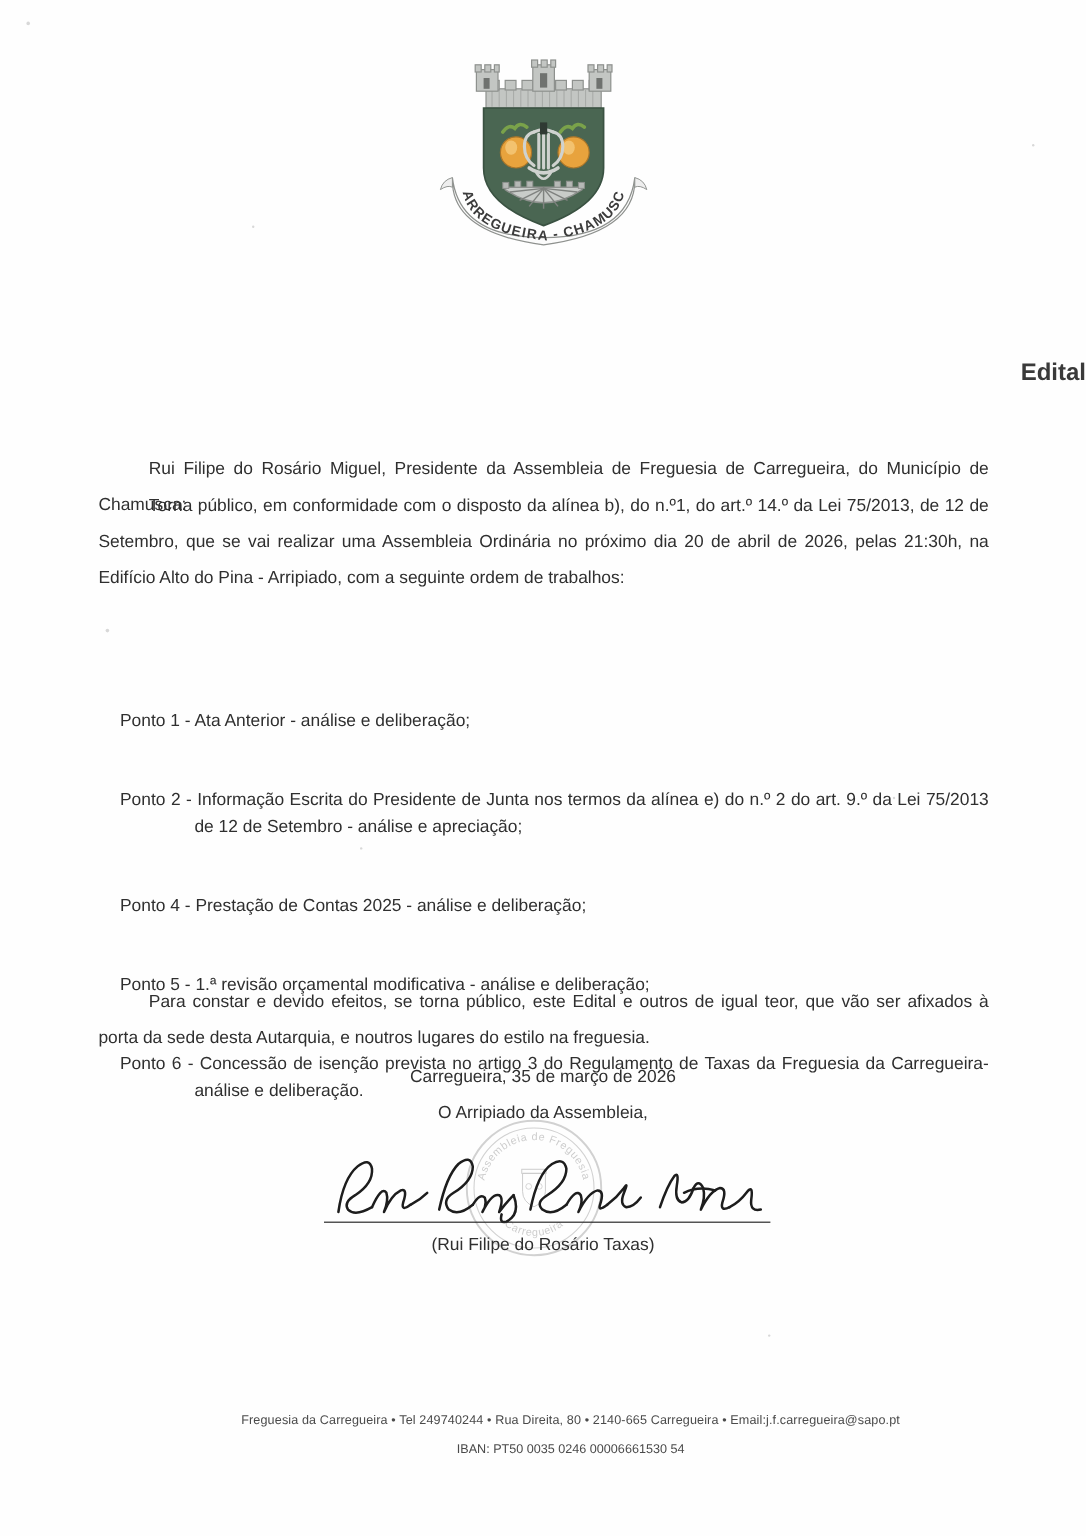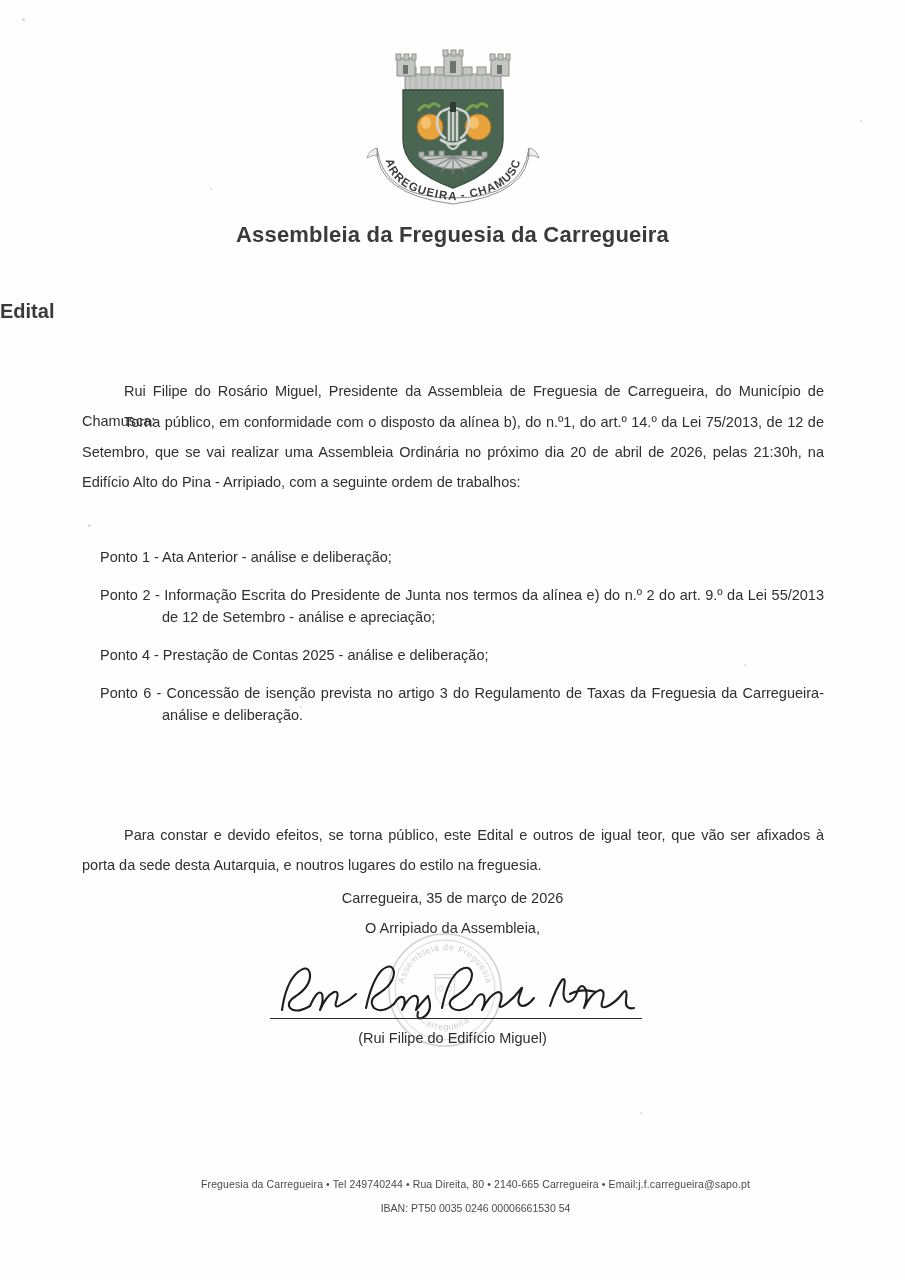--- a/index.html
+++ b/index.html
@@ -44,21 +44,21 @@
     font-size: 22px;
     font-weight: bold;
     letter-spacing: 0.2px;
     color: #3a3a3a;
   }
   .doc-title {
     position: absolute;
     left: 0;
     top: 300px;
     width: 905px;
-    text-align: left;
+    text-align: right;
     font-size: 20px;
     font-weight: bold;
     color: #3a3a3a;
   }
 
   
   .body-block {
     position: absolute;
     left: 82px;
     width: 742px;
@@ -82,20 +82,21 @@
     width: 724px;
   }
   .agenda-item {
     font-size: 14.5px;
     line-height: 22px;
     color: #2f2f2f;
     margin-bottom: 16px;
     text-align: justify;
     padding-left: 62px;
     text-indent: -62px;
+    margin-top: 44px;
   }
   .agenda-item:last-child { margin-bottom: 0; }
 
   
   .sig-line-city {
     position: absolute;
     left: 0; top: 890px;
     width: 905px;
     text-align: center;
     font-size: 14.5px;
@@ -299,30 +300,30 @@
         <defs>
           <path id="scrollArc" d="M32 108 Q36 146 100 152 Q164 146 168 108"></path>
         </defs>
         <text font-family="Liberation Sans, sans-serif" font-size="11.5" font-weight="bold" fill="#3c3c3c" letter-spacing="1.1">
           <textPath href="#scrollArc" startOffset="50%" text-anchor="middle">CARREGUEIRA - CHAMUSCA</textPath>
         </text>
       </g>
     </svg>
   </div>
 
-  <div class="org-title">Assembleia da Freguesia da Carregueira</div>
   <div class="doc-title">Edital</div>
 
   <div class="body-block para p-intro">Rui Filipe do Rosário Miguel, Presidente da Assembleia de Freguesia de Carregueira, do Município de Chamusca:</div>
   <div class="body-block para p-legal">Torna público, em conformidade com o disposto da alínea b), do n.º1, do art.º 14.º da Lei 75/2013, de 12 de Setembro, que se vai realizar uma Assembleia Ordinária no próximo dia 20 de abril de 2026, pelas 21:30h, na Edifício Alto do Pina - Arripiado, com a seguinte ordem de trabalhos:</div>
 
   <div class="agenda">
     <div class="agenda-item">Ponto 1 - Ata Anterior - análise e deliberação;</div>
-    <div class="agenda-item">Ponto 2 - Informação Escrita do Presidente de Junta nos termos da alínea e) do n.º 2 do art. 9.º da Lei 55/2013 de 12 de Setembro - análise e apreciação;</div>
+    <div class="agenda-item">Ponto 2 - Informação Escrita do Presidente de Junta nos termos da alínea e) do n.º 2 do art. 9.º da Lei 75/2013 de 12 de Setembro - análise e apreciação;</div>
     <div class="agenda-item">Ponto 4 - Prestação de Contas 2025 - análise e deliberação;</div>
+    <div class="agenda-item">Ponto 5 - 1.ª revisão orçamental modificativa - análise e deliberação;</div>
     <div class="agenda-item">Ponto 6 - Concessão de isenção prevista no artigo 3 do Regulamento de Taxas da Freguesia da Carregueira- análise e deliberação.</div>
   </div>
 
   <div class="body-block para p-close">Para constar e devido efeitos, se torna público, este Edital e outros de igual teor, que vão ser afixados à porta da sede desta Autarquia, e noutros lugares do estilo na freguesia.</div>
 
   <div class="sig-line-city">Carregueira, 35 de março de 2026</div>
   <div class="sig-line-role">O Arripiado da Assembleia,</div>
 
   <div class="sig-area">
 
@@ -361,20 +362,20 @@
         <path d="M236 44 Q244 38 250 30 Q254 24 250 34 Q246 44 252 46 Q258 46 264 38"></path>
         <path d="M280 46 Q286 28 292 20 Q296 16 294 28 Q292 40 298 42 Q304 42 308 30"></path>
         <path d="M308 30 Q312 22 316 30 Q318 38 314 48 Q322 32 330 30 Q336 30 332 42 Q330 50 338 46"></path>
         <path d="M338 46 Q346 42 352 34 Q358 26 356 40 Q355 50 364 48"></path>
         <path d="M300 34 Q312 28 326 32"></path>
       </g>
     </svg>
   </div>
 
   <div class="sig-rule"></div>
-  <div class="sig-name">(Rui Filipe do Edifício Miguel)</div>
+  <div class="sig-name">(Rui Filipe do Rosário Taxas)</div>
 
   <div class="footer">
     <div class="footer-line1">Freguesia da Carregueira • Tel 249740244 • Rua Direita, 80 • 2140-665 Carregueira • Email:j.f.carregueira@sapo.pt</div>
     <div class="footer-line2">IBAN: PT50 0035 0246 00006661530 54</div>
   </div>
 
 </div>
 
 </body></html>

